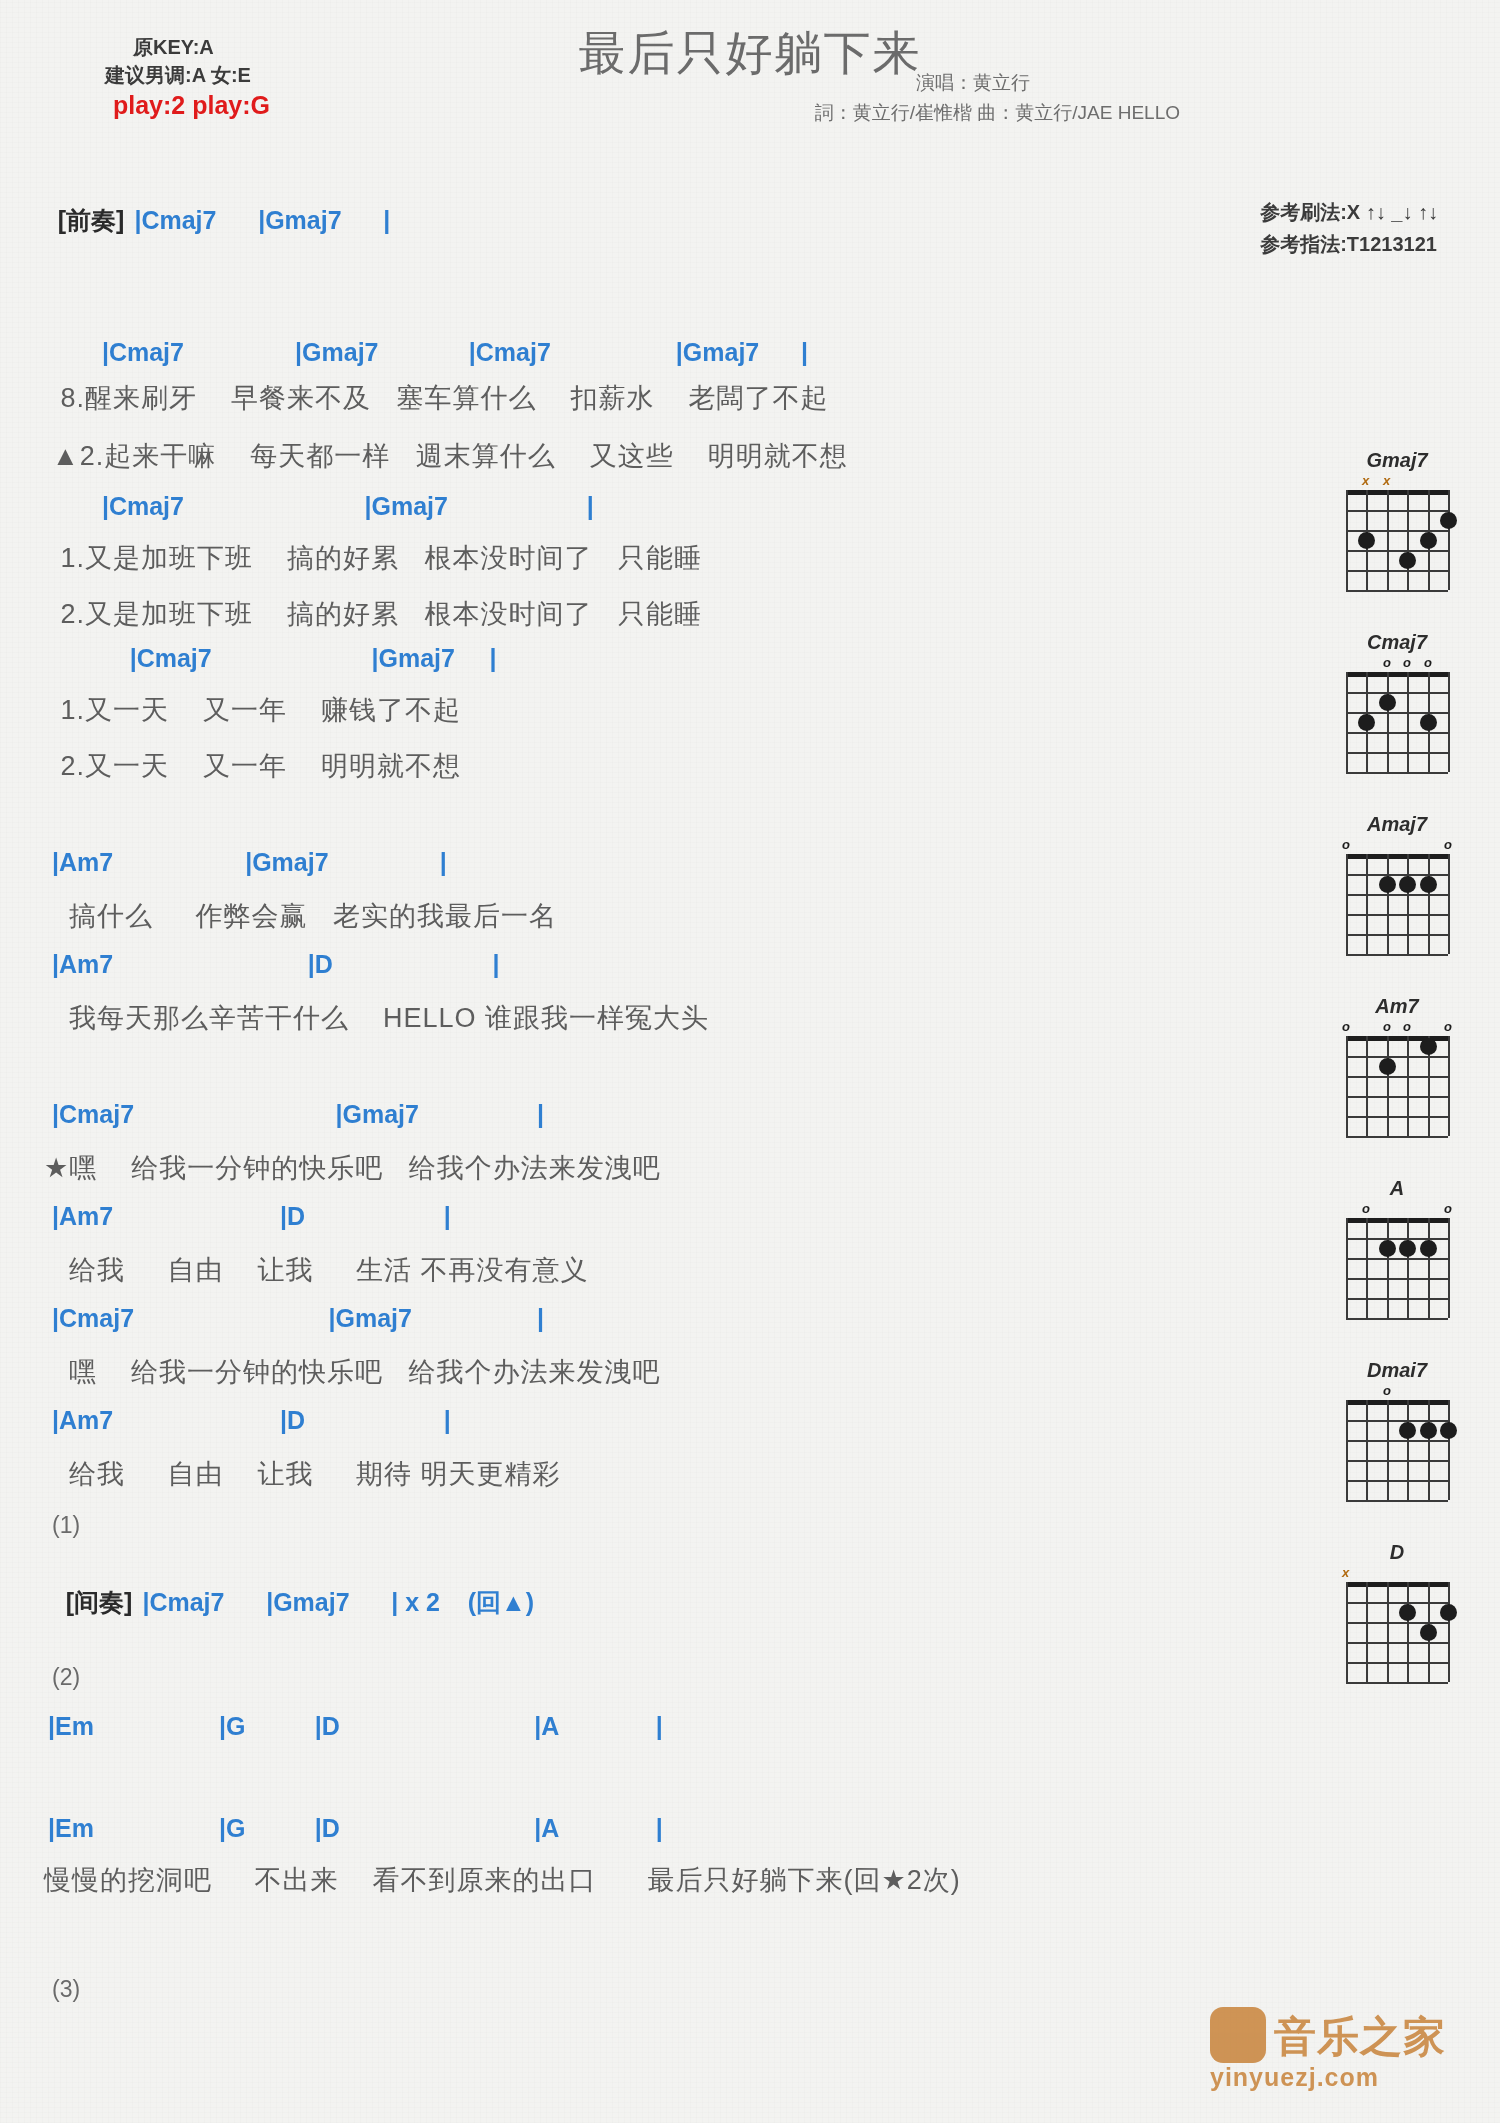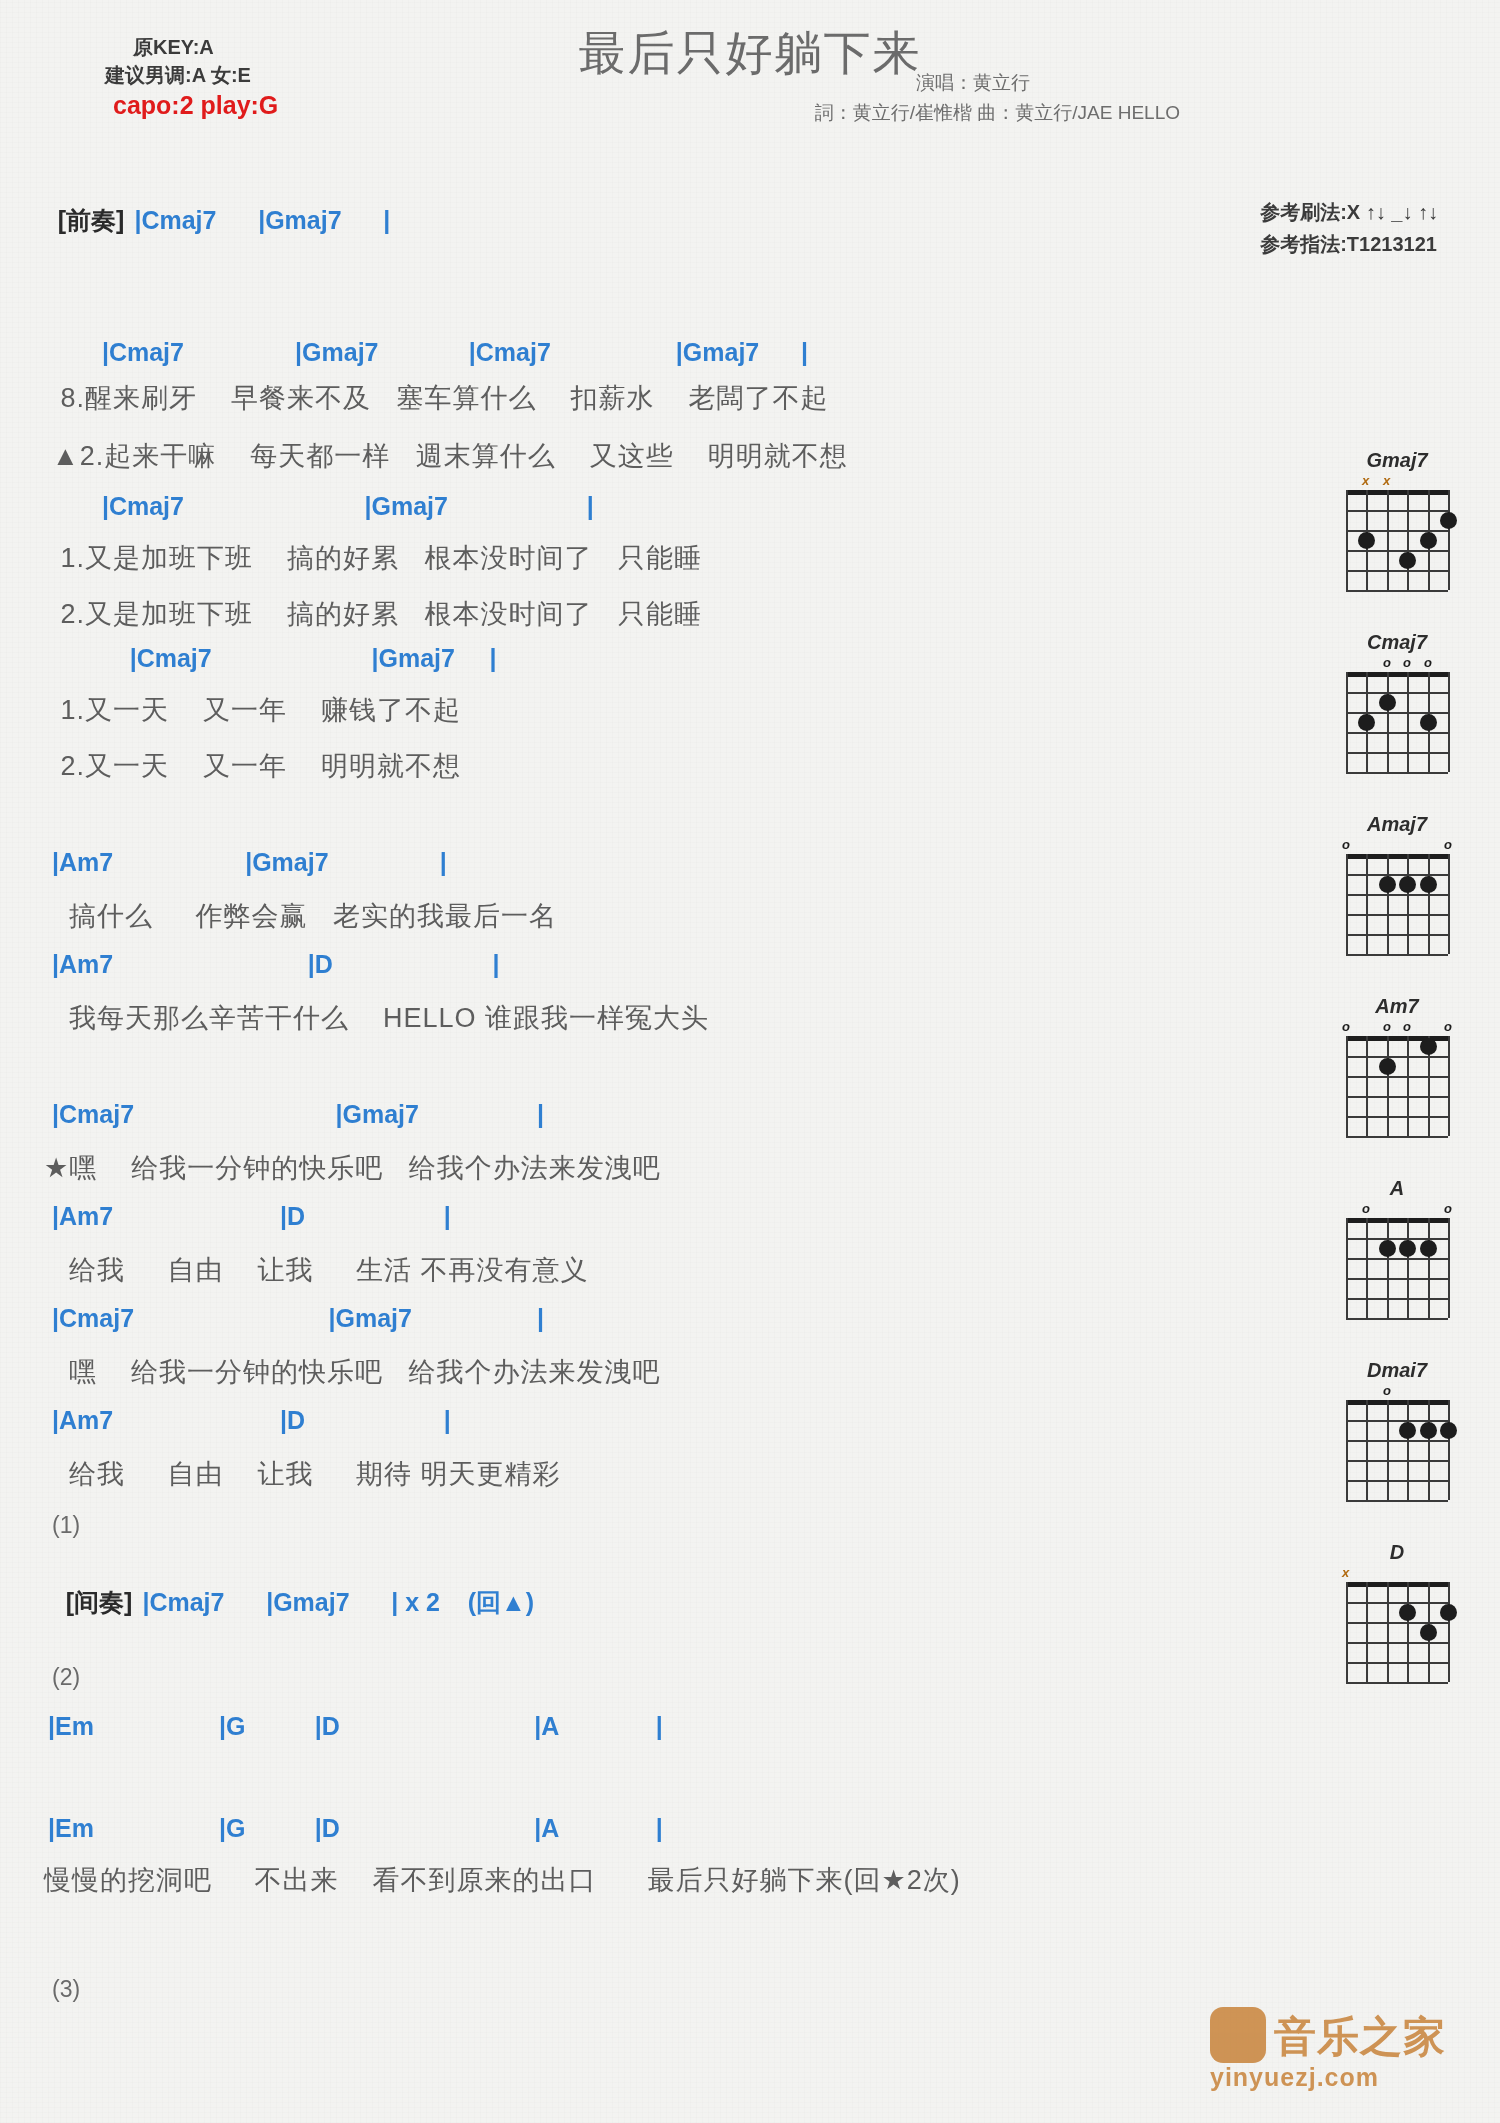--- a/index.html
+++ b/index.html
@@ -75,21 +75,21 @@
 </head>
 <body>
 
 <div class="paper"></div>
 
 <div class="sheet">
 
   <div class="keyblock">
     <div class="k1">原KEY:A</div>
     <div class="k2">建议男调:A 女:E</div>
-    <div class="capo">capo:2 play:G</div>
+    <div class="capo">play:2 play:G</div>
   </div>
 
   <div class="title">最后只好躺下来</div>
   <div class="credit1">演唱：黄立行</div>
   <div class="credit2">詞：黄立行/崔惟楷   曲：黄立行/JAE HELLO</div>
 
   <div class="ref">
     <div>参考刷法:X ↑↓ _↓ ↑↓</div>
     <div>参考指法:T1213121</div>
   </div>

